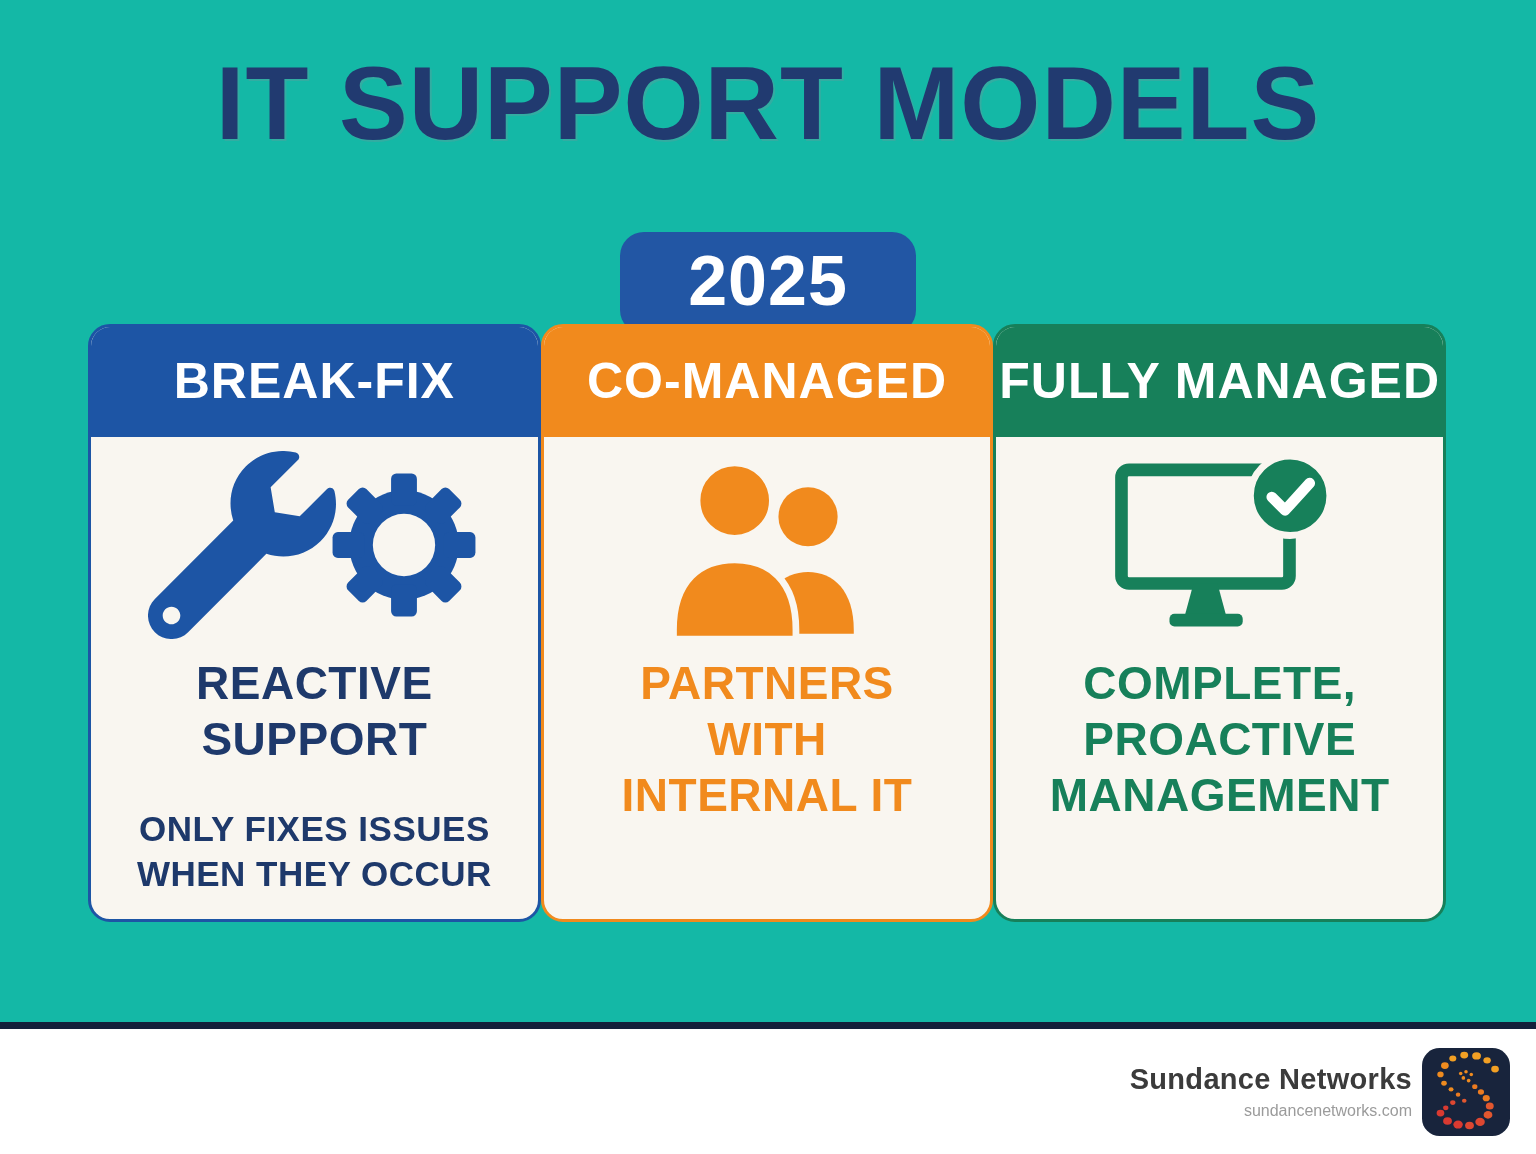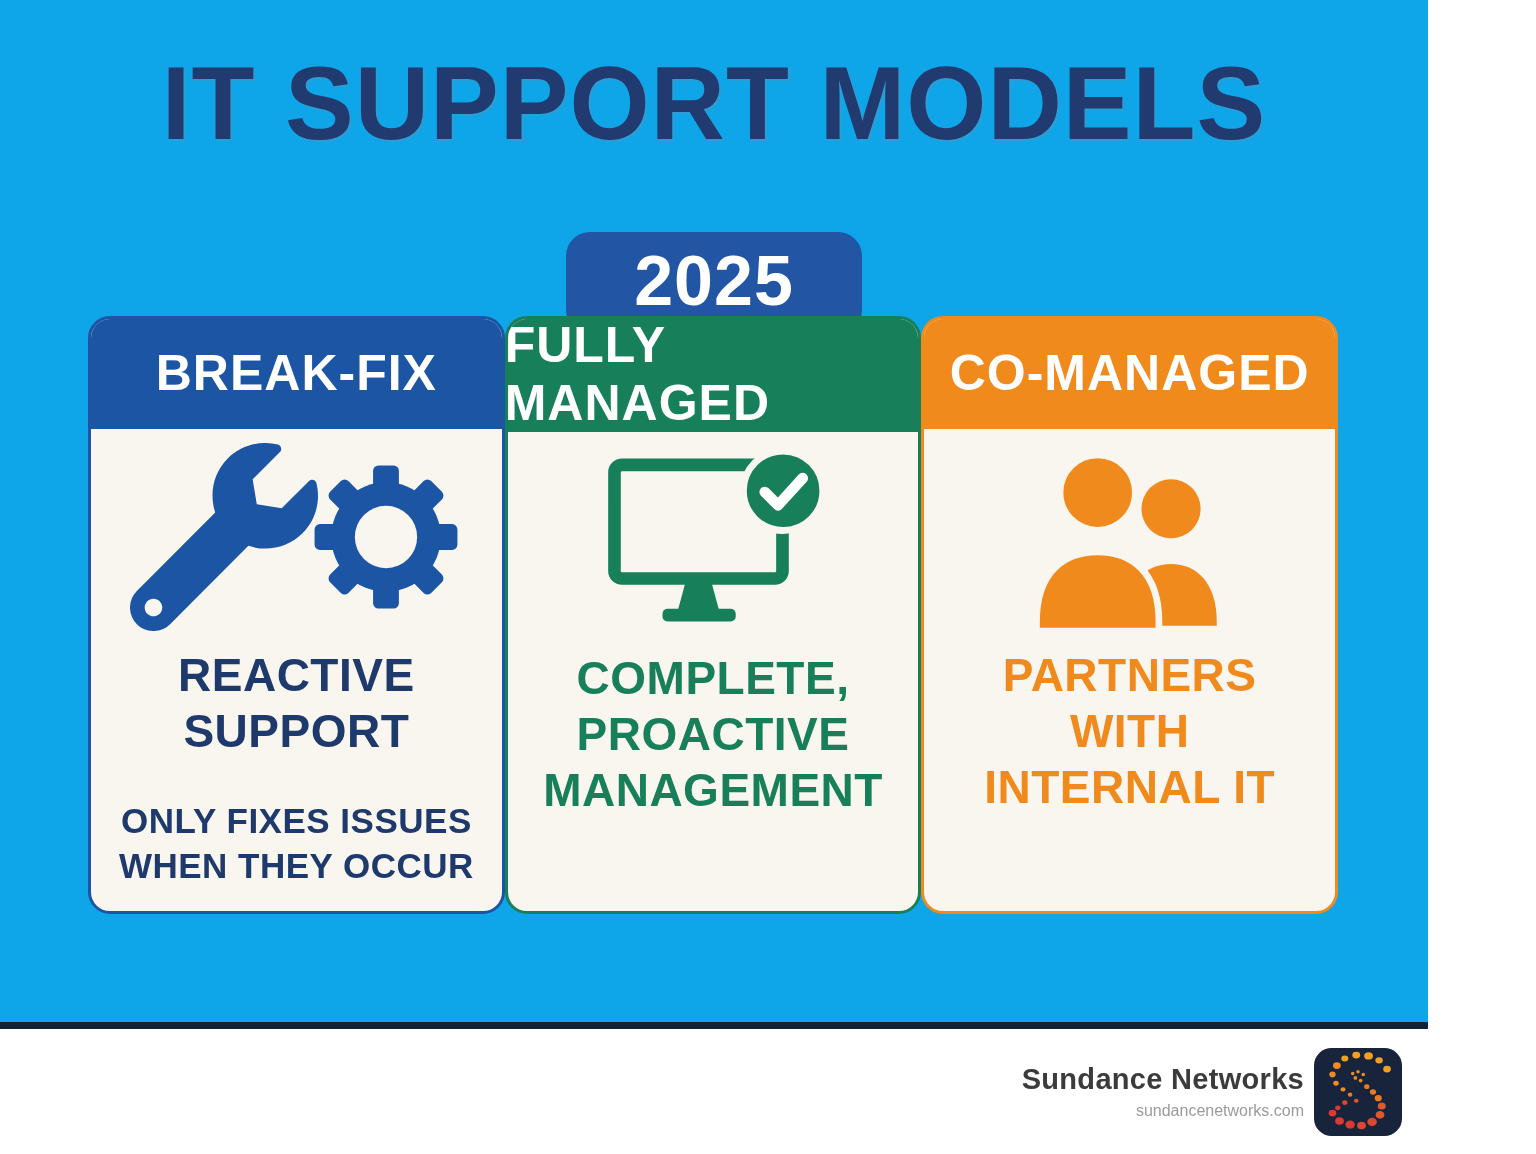--- a/index.html
+++ b/index.html
@@ -1,38 +1,38 @@
 <!DOCTYPE html>
 <html><head>
 <meta charset="utf-8">
 <style>
   * { margin:0; padding:0; box-sizing:border-box; }
   html,body { width:1536px; height:1154px; }
   .page {
-    position:relative; width:1428px; height:1154px;
-    background:#0ea5e9; overflow:hidden;
+    position:relative; width:1536px; height:1154px;
+    background:#14b8a6; overflow:hidden;
     font-family:"Liberation Sans", sans-serif;
     -webkit-font-smoothing:antialiased;
   }
   
   .hdr { text-align:center; padding-top:50px; }
   .title {
     font-size:103px; font-weight:700; letter-spacing:1px;
     color:#213a70; line-height:1.05;
     text-shadow:2px 2px 0 rgba(140,140,150,0.25);
   }
   .badge {
     display:inline-block; margin-top:56px;
     background:#2256a4; color:#ffffff;
     font-size:70px; font-weight:700; letter-spacing:1px;
     padding:9px 68px 13px; border-radius:24px;
   }
   
   .cards {
-    position:absolute; left:88px; right:90px; top:316px; height:598px;
+    position:absolute; left:88px; right:90px; top:324px; height:598px;
     display:flex; 
   }
   .card {
     flex:1; position:relative; border:3px solid; border-radius:22px;
     background:#f9f6f0; display:flex; flex-direction:column; overflow:hidden;
   }
   .card-blue   { border-color:#1d55a5; }
   .card-orange { border-color:#f18a1d; }
   .card-green  { border-color:#17805a; }
   .card-header {
@@ -112,56 +112,56 @@
             <circle cx="100" cy="100" r="41" fill="#f9f6f0"></circle>
           </svg>
         </div>
         <div class="primary">REACTIVE
 SUPPORT</div>
         <div class="secondary">ONLY FIXES ISSUES
 WHEN THEY OCCUR</div>
       </div>
     </section>
 
-    <section class="card card-green">
-      <div class="card-header">FULLY MANAGED</div>
-      <div class="card-body">
-        <div class="icon-wrap">
-          <svg width="240" height="196" viewBox="0 0 380 310">
-            <rect x="34" y="36" width="266" height="180" rx="12" fill="none" stroke="#17805a" stroke-width="20"></rect>
-            <path fill="#17805a" d="M148 216 h38 l14 52 h-66 z"></path>
-            <rect x="110" y="264" width="116" height="20" rx="8" fill="#17805a"></rect>
-            <circle cx="301" cy="77" r="63" fill="#17805a" stroke="#f9f6f0" stroke-width="11"></circle>
-            <path d="M272 79 l21 21 l39 -43" stroke="#ffffff" stroke-width="17" fill="none" stroke-linecap="round" stroke-linejoin="round"></path>
-          </svg>
-        </div>
-        <div class="primary">COMPLETE,
-PROACTIVE
-MANAGEMENT</div>
-      </div>
-    </section>
-
     <section class="card card-orange">
       <div class="card-header">CO-MANAGED</div>
       <div class="card-body">
         <div class="icon-wrap">
           <svg width="222" height="182" viewBox="0 0 330 264">
             <g fill="#f18a1d">
               <circle cx="226" cy="90" r="44"></circle>
               <path d="M158 264 v-6 c0-58 30-86 68-86 s68 28 68 86 v6 z"></path>
             </g>
             <g fill="#f18a1d" stroke="#f9f6f0" stroke-width="10">
               <circle cx="117" cy="66" r="56"></circle>
               <path d="M26 272 v-14 c0-74 41-104 91-104 s91 30 91 104 v14 z"></path>
             </g>
           </svg>
         </div>
         <div class="primary">PARTNERS
 WITH
 INTERNAL IT</div>
+      </div>
+    </section>
+
+    <section class="card card-green">
+      <div class="card-header">FULLY MANAGED</div>
+      <div class="card-body">
+        <div class="icon-wrap">
+          <svg width="240" height="196" viewBox="0 0 380 310">
+            <rect x="34" y="36" width="266" height="180" rx="12" fill="none" stroke="#17805a" stroke-width="20"></rect>
+            <path fill="#17805a" d="M148 216 h38 l14 52 h-66 z"></path>
+            <rect x="110" y="264" width="116" height="20" rx="8" fill="#17805a"></rect>
+            <circle cx="301" cy="77" r="63" fill="#17805a" stroke="#f9f6f0" stroke-width="11"></circle>
+            <path d="M272 79 l21 21 l39 -43" stroke="#ffffff" stroke-width="17" fill="none" stroke-linecap="round" stroke-linejoin="round"></path>
+          </svg>
+        </div>
+        <div class="primary">COMPLETE,
+PROACTIVE
+MANAGEMENT</div>
       </div>
     </section>
 
   </div>
 
   <div class="divider"></div>
 
   <div class="footer">
     <div class="footer-text">
       <div class="company">Sundance Networks</div>

